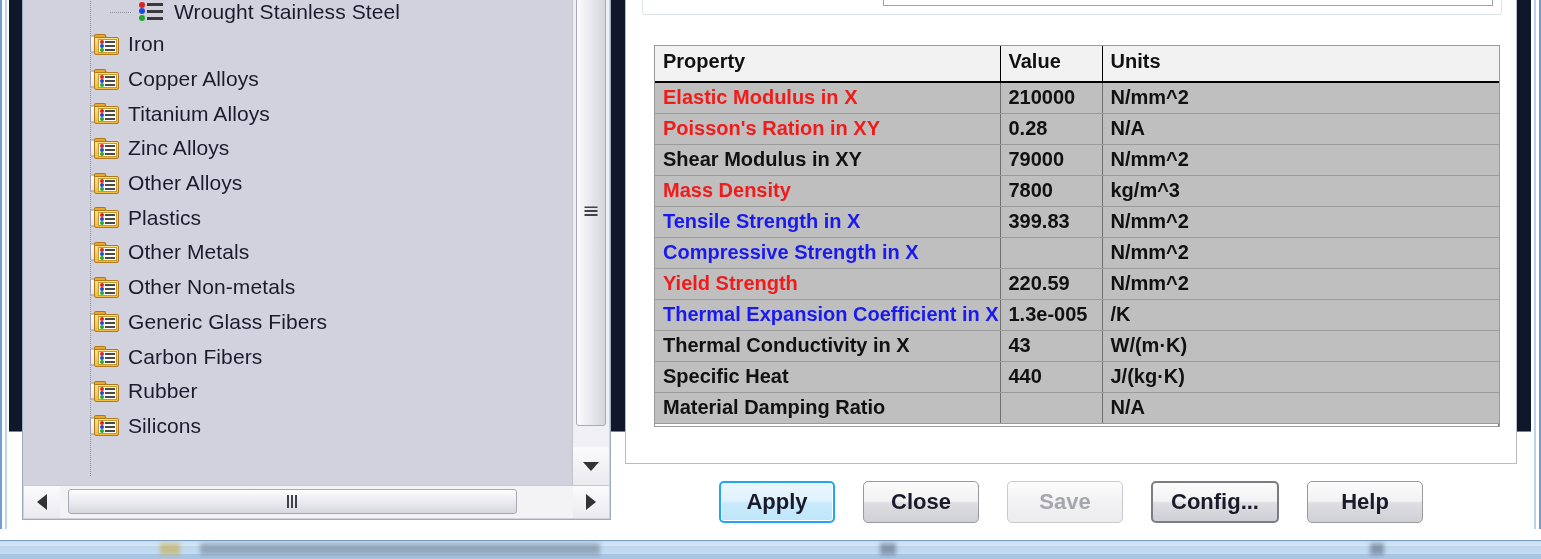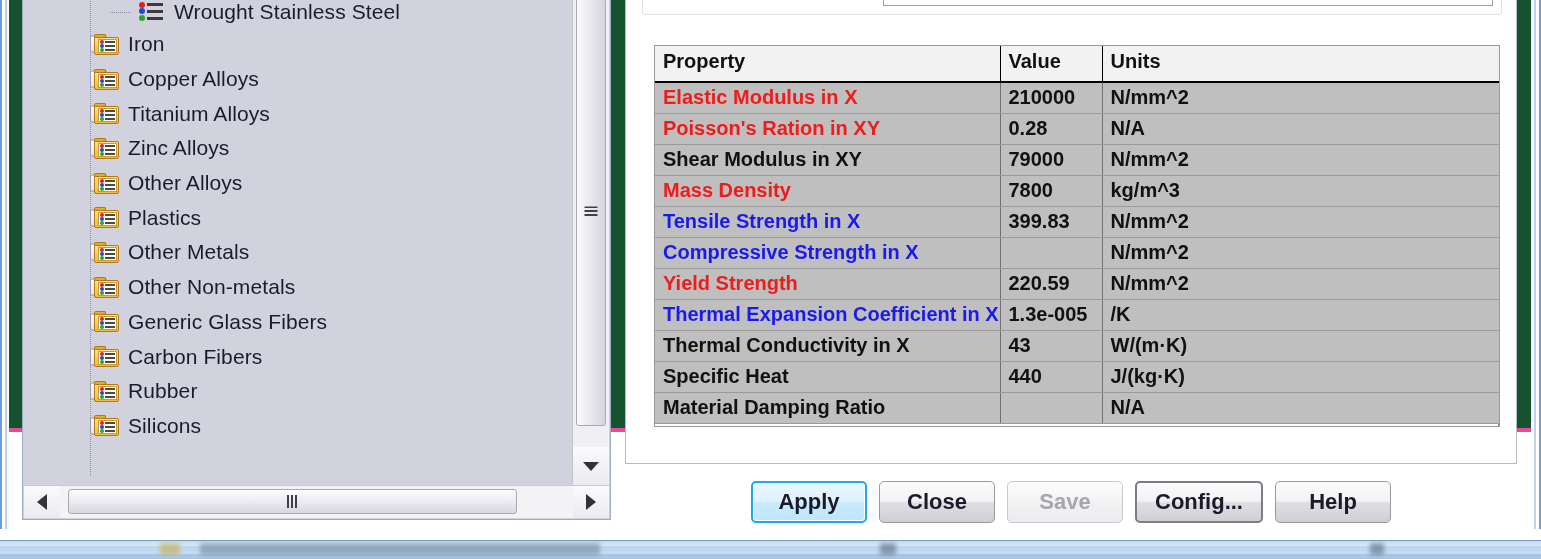--- a/index.html
+++ b/index.html
@@ -44,22 +44,22 @@
     overflow: hidden;
   }
   .blur-smudge {
     position: absolute; top: 3px; height: 12px;
     filter: blur(2.2px); opacity: .55;
   }
 
   
   .dialog {
     position: absolute; left: 9px; top: 0; width: 1522px; height: 432px;
-    background: #14532d;
-    border-bottom: 4px solid #ec4899;
+    background: #0f172a;
+    border-bottom: 1px solid #ec4899;
   }
 
   
   .tree-panel {
     position: absolute; left: 13px; top: -4px; width: 589px; height: 524px;
     border: 1px solid #9badc0;
     background: #d2d2de;
   }
   .tree-scroll-area {
     position: absolute; left: 1px; top: 0px; right: 39px; bottom: 34px;
@@ -254,21 +254,21 @@
   .col-value { width: 102px; }
   .col-units { width: auto; }
   .c-red   { color: #ef1c1c; font-weight: bold; }
   .c-blue  { color: #1a1aee; font-weight: bold; }
   .c-black { color: #111111; font-weight: bold; margin-left: 40px; }
   .table-blank-row { height: 28px; background: #ffffff; border-right: 1px solid #7a7a7a; }
 
   
   .button-bar {
     position: absolute; left: 616px; top: 478px; width: 892px; height: 48px;
-    display: flex; align-items: center; justify-content: center; gap: 12px;
+    display: flex; align-items: center; justify-content: center; gap: 28px;
   }
   .btn {
     height: 42px; min-width: 116px; padding: 0 18px;
     font-size: 22px; font-weight: bold; color: #1a1a2a;
     border: 1px solid #9a9a9a; border-radius: 5px;
     background: linear-gradient(to bottom, #fbfbfc 0%, #f2f2f4 48%, #dedee3 52%, #cfcfd6 100%);
     display: flex; align-items: center; justify-content: center;
     cursor: pointer;
   }
   .btn.focused {

